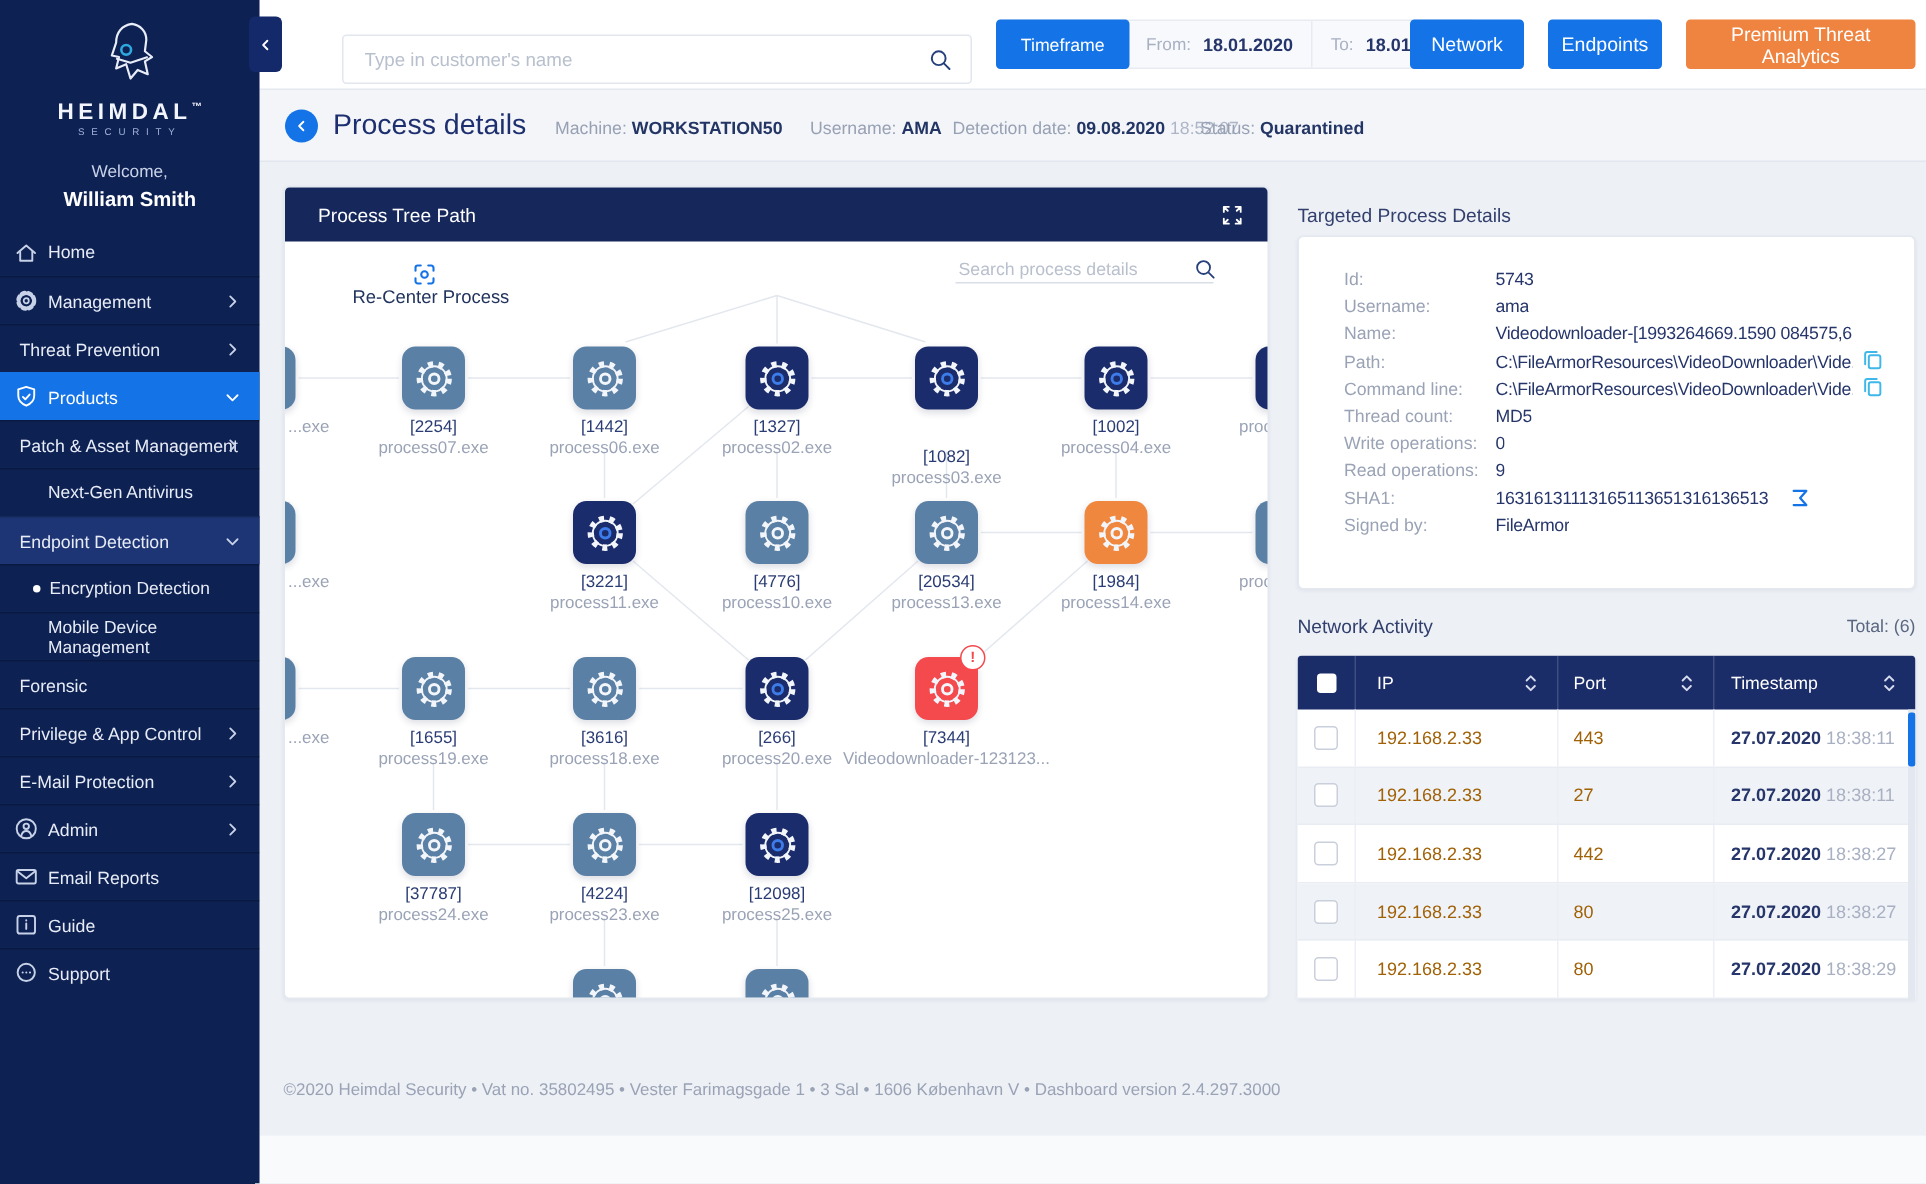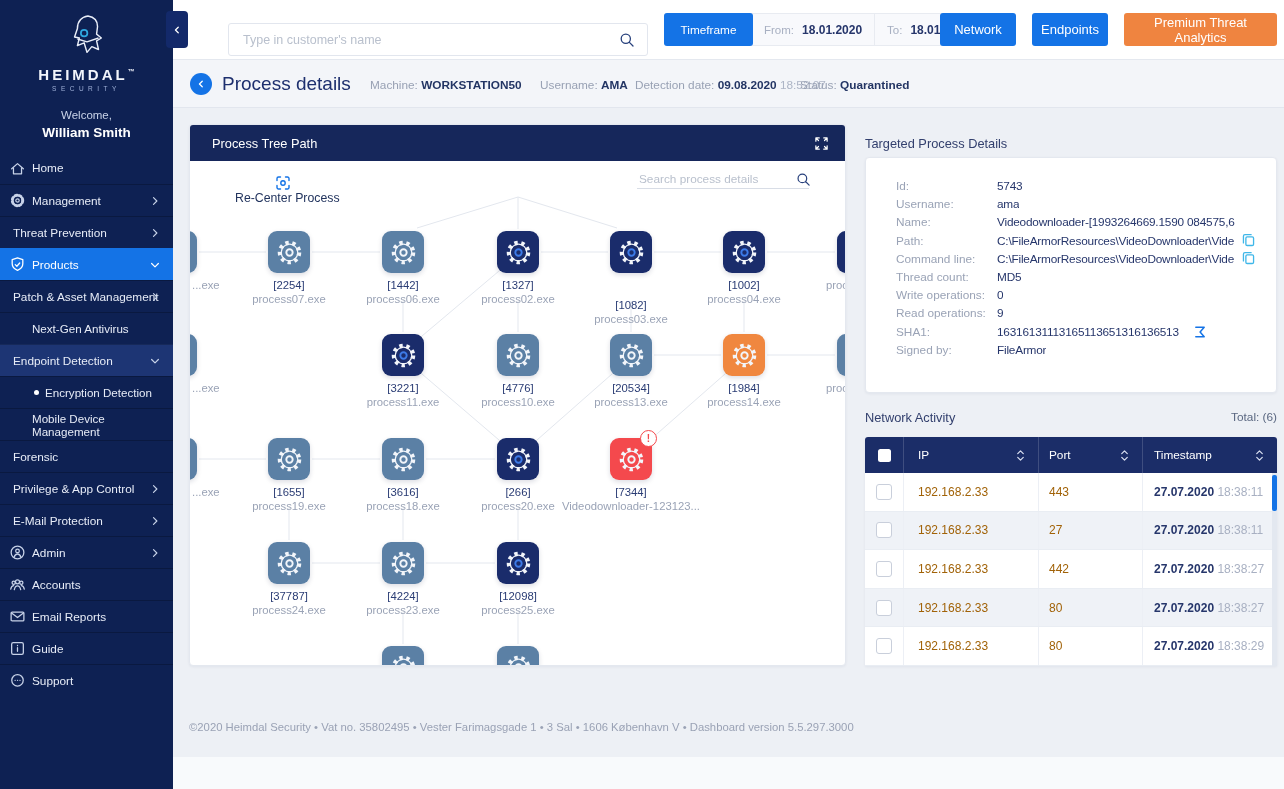--- a/index.html
+++ b/index.html
@@ -15,21 +15,21 @@
   .brand-sub{font-size:6.5px;letter-spacing:4.5px;color:#9FB0D8;margin-top:2px;}
   .welcome{margin-top:16px;text-align:center;color:#C9D3E8;font-size:11.5px;line-height:15px;}
   .welcome .who{color:#fff;font-size:13.5px;font-weight:bold;margin-top:2px;}
   .sb-menu{position:absolute;top:152px;left:0;right:0;}
   .sb-item{height:32px;display:flex;align-items:center;padding-left:9px;
     border-top:1px solid rgba(0,0,0,0.22);color:#E7ECF7;font-size:11.8px;cursor:pointer;position:relative;}
   .sb-item:first-child{border-top:none;}
   .sb-item .sb-ic{width:17px;height:17px;margin-right:6px;display:flex;align-items:center;justify-content:center;}
   .sb-item.lv1{padding-left:13px;}
   .sb-item.lv2{padding-left:32px;font-size:11.6px;}
-  .sb-item.lv2.bulleted{padding-left:34px;}
+  .sb-item.lv2.bulleted{padding-left:22px;}
   .sb-dot{width:5px;height:5px;border-radius:50%;background:#fff;margin-right:6px;}
   .sb-item .chev{position:absolute;right:12px;top:50%;margin-top:-6px;width:12px;height:12px;}
   .sb-item.active-blue{background:#1473E6;color:#fff;border-top-color:transparent;}
   .sb-item.active-navy{background:#1D3574;}
 
   
   .topbar{position:absolute;left:173px;top:0;width:1111px;height:60px;background:#fff;
     border-bottom:1px solid #E4E8EF;z-index:10;}
   .collapse-tab{position:absolute;left:166px;top:11px;width:22px;height:37px;background:#13296A;
     border-radius:4px;z-index:25;display:flex;align-items:center;justify-content:center;cursor:pointer;}
@@ -225,31 +225,20 @@
           <svg width="17" height="17" viewBox="0 0 16 16" fill="none" stroke="#C7D2E8" stroke-width="1.2" stroke-linecap="round" stroke-linejoin="round">
             <circle cx="8" cy="8" r="6"></circle>
             <circle cx="8" cy="6.5" r="1.7"></circle>
             <path d="M4.9 12.3c.5-1.9 1.7-2.9 3.1-2.9s2.6 1 3.1 2.9"></path>
           </svg>
         </span>
         <span>Admin</span>
         <span class="chev"><svg width="12" height="12" viewBox="0 0 16 16" fill="none" stroke="#C7D2E8" stroke-width="1.6" stroke-linecap="round" stroke-linejoin="round">
             <path d="M6 3.5 10.5 8 6 12.5"></path>
           </svg></span>
-      </div>
-      <div class="sb-item lv0">
-        <span class="sb-ic">
-          <svg width="17" height="17" viewBox="0 0 16 16" fill="none" stroke="#C7D2E8" stroke-width="1.2" stroke-linecap="round" stroke-linejoin="round">
-            <circle cx="4.4" cy="6.3" r="1.5"></circle>
-            <circle cx="11.6" cy="6.3" r="1.5"></circle>
-            <circle cx="8" cy="5.5" r="1.9"></circle>
-            <path d="M1.6 12.3c.5-2.2 1.5-3.3 2.8-3.3M14.4 12.3c-.5-2.2-1.5-3.3-2.8-3.3M5 12.8c.5-2.4 1.6-3.6 3-3.6s2.5 1.2 3 3.6"></path>
-          </svg>
-        </span>
-        <span>Accounts</span>
       </div>
       <div class="sb-item lv0">
         <span class="sb-ic">
           <svg width="17" height="17" viewBox="0 0 16 16" fill="none" stroke="#C7D2E8" stroke-width="1.2" stroke-linecap="round" stroke-linejoin="round">
             <rect x="2" y="3.8" width="12" height="8.4" rx="1"></rect>
             <path d="M2.4 4.6 8 9l5.6-4.4"></path>
           </svg>
         </span>
         <span>Email Reports</span>
       </div>
@@ -779,14 +768,14 @@
         <div class="nr-cell col-w1 nr-ip">192.168.2.33</div>
         <div class="nr-cell col-w2 nr-port">80</div>
         <div class="nr-cell col-w3 nr-ts"><b>27.07.2020</b>&nbsp;<span>18:38:29</span></div>
       </div>
     </div>
   <div class="scrollbar">
       <div class="scroll-thumb"></div>
     </div>
 </div>
 
-<div class="footer">©2020 Heimdal Security • Vat no. 35802495 • Vester Farimagsgade 1 • 3 Sal • 1606 København V • Dashboard version 5.5.297.3000</div>
+<div class="footer">©2020 Heimdal Security • Vat no. 35802495 • Vester Farimagsgade 1 • 3 Sal • 1606 København V • Dashboard version 2.4.297.3000</div>
 <div class="bottom-strip"></div>
 
 </body></html>

